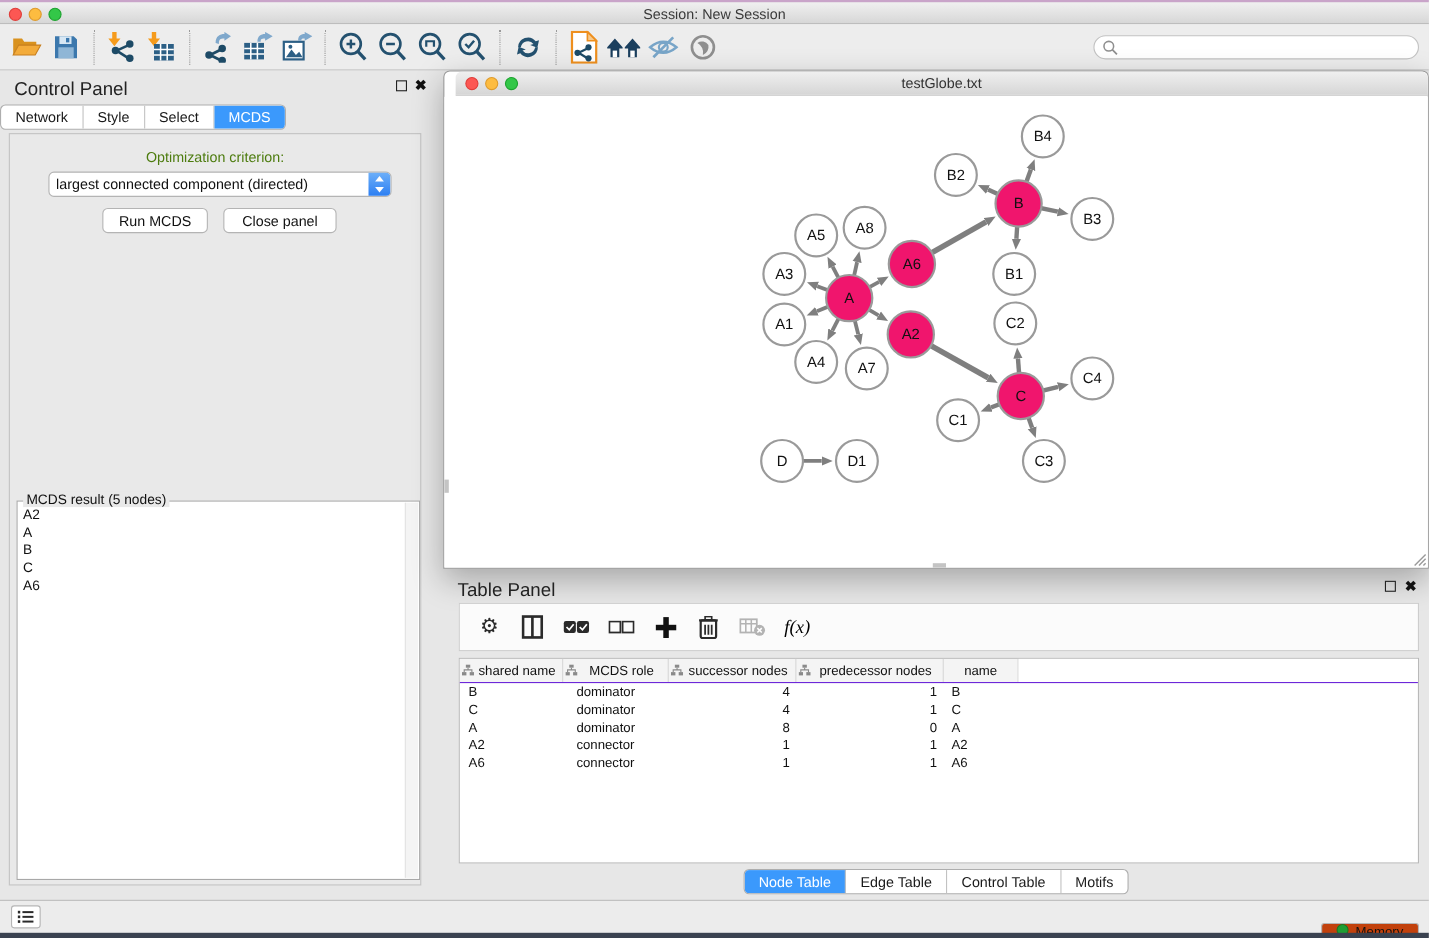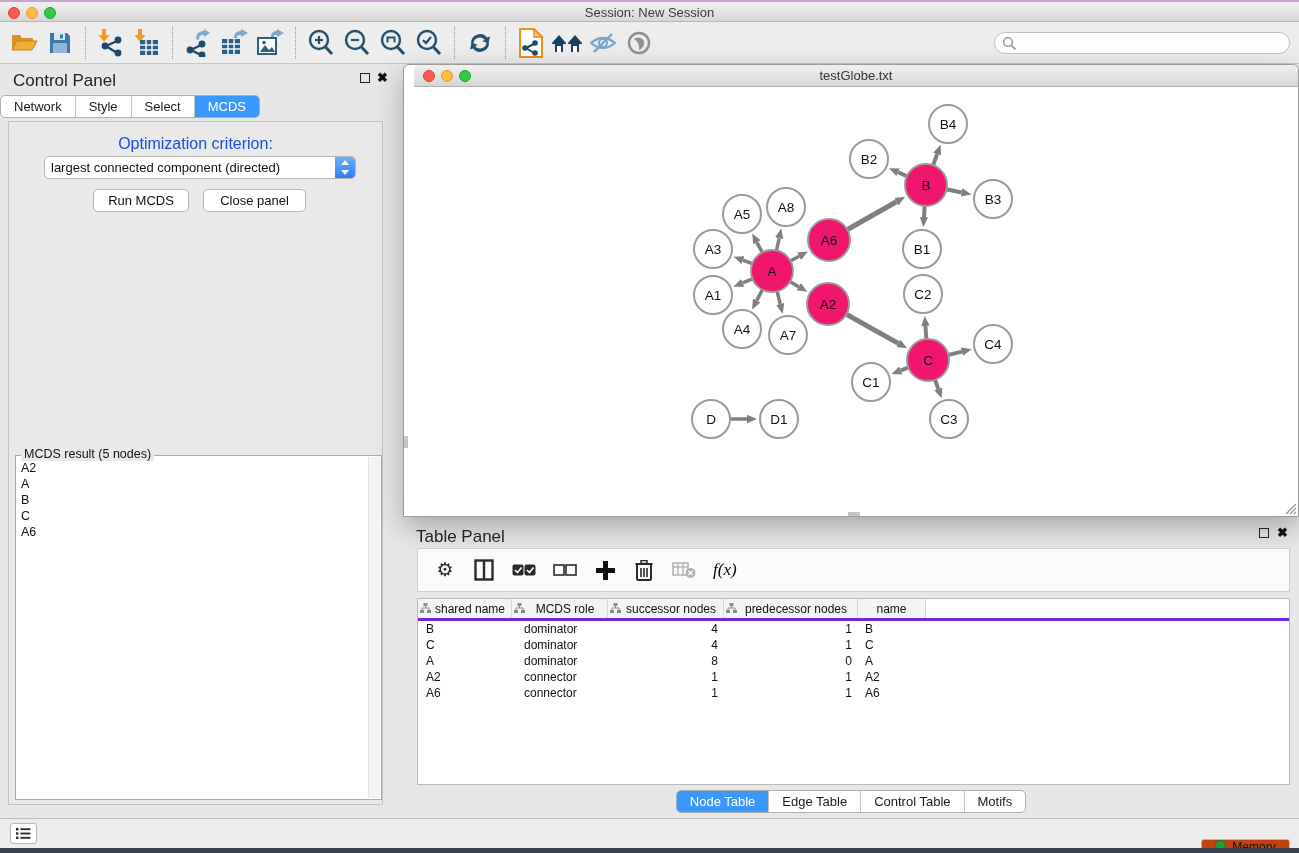--- a/index.html
+++ b/index.html
@@ -49,21 +49,21 @@
   .close-icon { position:absolute; top:6px; font-size:13px; font-weight:bold; color:#111; }
   .cp-tabs { position:absolute; left:0; top:31px; width:390px; display:flex; }
   .seg { display:inline-flex; border:1px solid #aeaeae; border-radius:5px; overflow:hidden; background:#fff; height:23px; }
   .segment { padding:1px 13px 0 13px; font-size:13px; line-height:20px; color:#1a1a1a; border-right:1px solid #c2c2c2; }
   .segment:last-child { border-right:none; }
   .segment.active { background:#3b99fc; color:#fff; }
   .cp-body {
     position:absolute; left:8px; top:57px; width:375px; height:684px;
     background:#e9e9e9; border:1px solid #c3c3c3;
   }
-  .opt-label { position:absolute; left:0; right:0; top:13px; text-align:center; font-size:16px; color:#1d4ed8; }
+  .opt-label { position:absolute; left:0; right:0; top:13px; text-align:center; font-size:13px; color:#4d7c0f; }
   .dropdown {
     position:absolute; left:35px; top:34px; width:312px; height:23px;
     background:#fff; border:1px solid #b4b4b4; border-radius:5px;
     display:flex; align-items:center; overflow:hidden;
   }
   .dropdown .dd-text { flex:1; font-size:13px; padding-left:6px; color:#111; white-space:nowrap; }
   .dd-stepper {
     width:20px; height:23px; background:linear-gradient(#6fb1f9,#2a7df2);
     border-radius:0 4px 4px 0; position:relative;
   }
@@ -113,21 +113,21 @@
     background:#fbfbfb; border:1px solid #cdcdcd;
     display:flex; align-items:center; padding-left:16px; gap:17px;
   }
   .tp-icon { display:flex; align-items:center; justify-content:center; min-width:22px; height:24px; }
   .gear-glyph { font-size:19px; color:#2a2a2a; line-height:22px; }
   .fx-glyph { font-family:"Liberation Serif",serif; font-style:italic; font-size:17px; color:#000000; }
   .tp-table {
     position:absolute; left:14px; top:78px; width:873px; height:187px;
     background:#fff; border:1px solid #b9b9b9;
   }
-  .thead { display:flex; height:22px; background:#f4f4f4; border-bottom:3px solid #6d28d9; font-size:12px; color:#111; }
+  .thead { display:flex; height:22px; background:#f4f4f4; border-bottom:1px solid #6d28d9; font-size:12px; color:#111; }
   .th { display:flex; align-items:center; border-right:1px solid #d8d8d8; padding:0 2px; }
   .th .lbl { flex:1; text-align:center; }
   .th-fill { flex:1; background:#fff; }
   .c0{width:94px;} .c1{width:96px;} .c2{width:116px;} .c3{width:134px;} .c4{width:68px;}
   .trow { display:flex; height:16px; align-items:center; font-size:12px; color:#111; }
   .trow .c0 { padding-left:8px; } .trow .c1 { padding-left:12px; }
   .trow .c2, .trow .c3 { text-align:right; padding-right:6px; }
   .trow .c4 { padding-left:7px; }
   .tp-tabs { position:absolute; left:0; top:270px; width:896px; display:flex; justify-content:center; }
   

